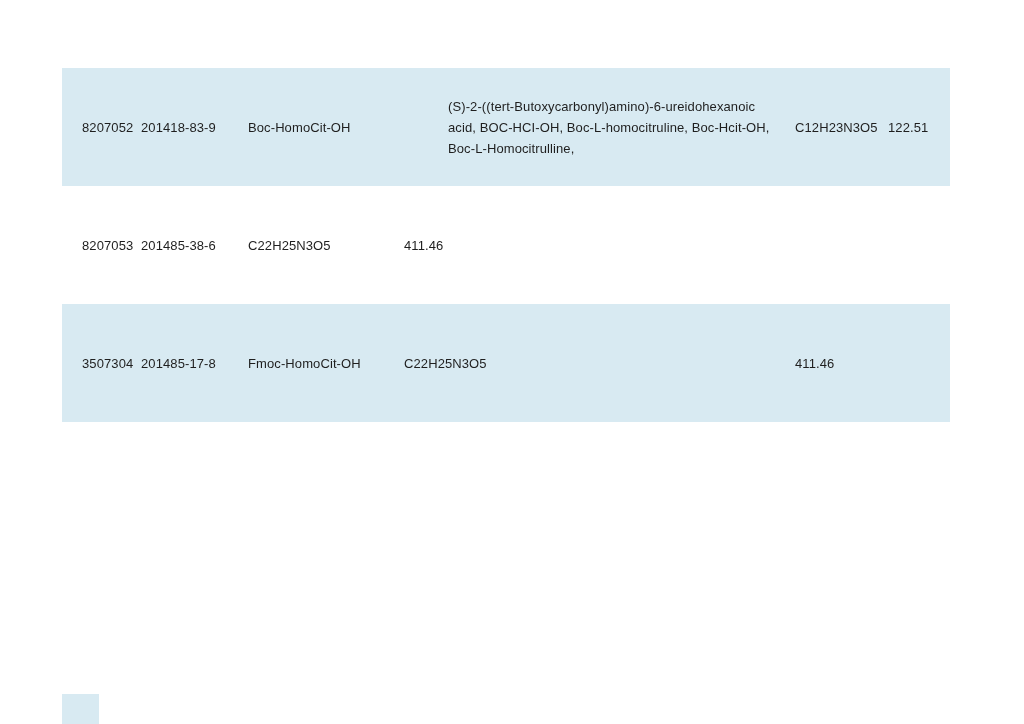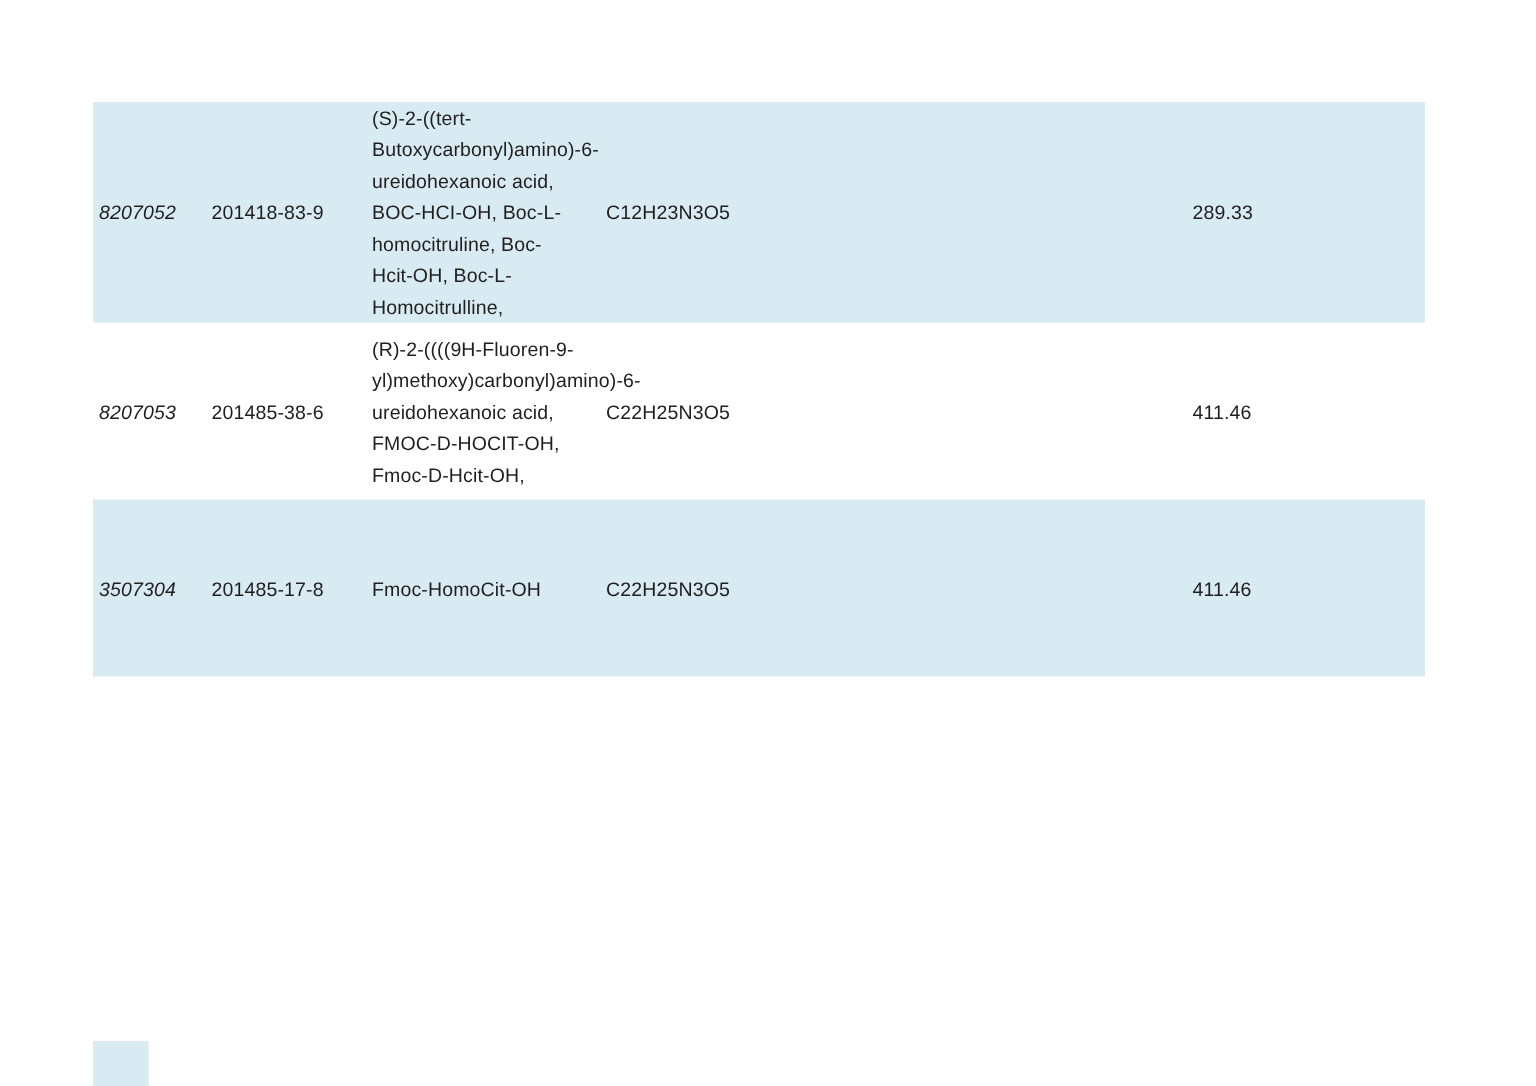--- a/index.html
+++ b/index.html
@@ -30,48 +30,48 @@
   }
   .row.banded {
     background: var(--band, #d8eaf2);
   }
   .cell {
     padding-left: 3px;
     padding-right: 8px;
     line-height: 21px;
     letter-spacing: 0.1px;
   }
-  .cell.id { padding-left: 4px; font-style: italic; }
-  .cell.synonyms { padding-right: 14px; }
+  .cell.id { padding-left: 20px; }
+  .cell.synonyms { padding-right: 14px; margin-left: 44px; }
   .partial-row-stub {
     position: absolute;
     left: 62px;
     top: 694px;
     width: 37px;
     height: 30px;
     background: var(--band, #d8eaf2);
   }
 </style>
 </head>
 <body style="background: rgb(255, 255, 255);">
 
 <div class="compound-table">
 
   <div class="row banded">
     <div class="cell id">8207052</div>
     <div class="cell cas">201418-83-9</div>
+    <div class="cell name">Boc-HomoCit-OH</div>
     <div class="cell synonyms">(S)-2-((tert-Butoxycarbonyl)amino)-6-ureidohexanoic acid, BOC-HCI-OH, Boc-L-homocitruline, Boc-Hcit-OH, Boc-L-Homocitrulline,</div>
     <div class="cell formula">C12H23N3O5</div>
-    <div class="cell mw">289.33</div>
+    <div class="cell mw">122.51</div>
   </div>
 
   <div class="row">
     <div class="cell id">8207053</div>
     <div class="cell cas">201485-38-6</div>
-    <div class="cell synonyms">(R)-2-((((9H-Fluoren-9-yl)methoxy)carbonyl)amino)-6-ureidohexanoic acid, FMOC-D-HOCIT-OH, Fmoc-D-Hcit-OH,</div>
     <div class="cell formula">C22H25N3O5</div>
     <div class="cell mw">411.46</div>
   </div>
 
   <div class="row banded">
     <div class="cell id">3507304</div>
     <div class="cell cas">201485-17-8</div>
     <div class="cell name">Fmoc-HomoCit-OH</div>
     <div class="cell formula">C22H25N3O5</div>
     <div class="cell mw">411.46</div>

